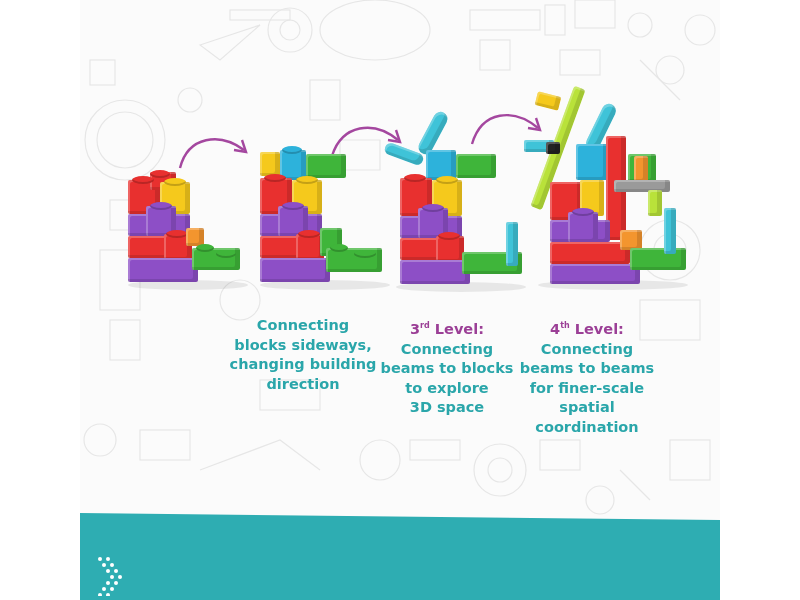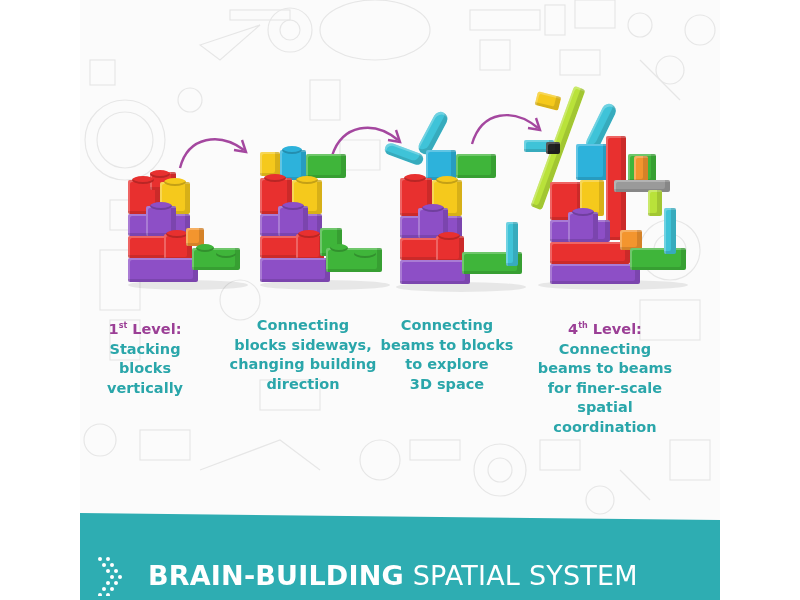--- a/index.html
+++ b/index.html
@@ -199,39 +199,34 @@
     <div class="blk purple" style="left:26px;top:136px;width:60px;height:22px"></div>
     <div class="blk purple" style="left:44px;top:128px;width:30px;height:30px"></div>
     <div class="stud purple" style="left:48px;top:124px;width:22px"></div>
     <div class="blk red" style="left:26px;top:158px;width:80px;height:22px"></div>
     <div class="blk orange" style="left:96px;top:146px;width:22px;height:20px"></div>
     <div class="blk purple" style="left:26px;top:180px;width:90px;height:20px"></div>
     <div class="blk green" style="left:106px;top:164px;width:56px;height:22px"></div>
     <div class="blk teal" style="left:140px;top:124px;width:12px;height:46px"></div>
   </div>
 
-  <div class="caption" style="left:-10px">
-    <div class="level"><span>1</span><sup>st</sup> <span>Level:</span></div>
-    <div class="desc">Stacking
-blocks
-vertically</div>
-  </div>
   <div class="caption" style="left:148px">
     <div class="desc">Connecting
 blocks sideways,
 changing building
 direction</div>
   </div>
   <div class="caption" style="left:292px">
+    <div class="level"><span>3</span><sup>rd</sup> <span>Level:</span></div>
     <div class="desc">Connecting
 beams to blocks
 to explore
 3D space</div>
   </div>
-  <div class="caption" style="left:450px">
+  <div class="caption" style="left:432px">
     <div class="level"><span>4</span><sup>th</sup> <span>Level:</span></div>
     <div class="desc">Connecting
 beams to beams
 for finer-scale
 spatial
 coordination</div>
   </div>
 
   <div class="banner">
     <svg class="banner-icon" viewBox="0 0 40 40">
@@ -245,17 +240,14 @@
         <circle cx="16" cy="21" r="2"></circle>
           <circle cx="24" cy="21" r="2"></circle>
         <circle cx="12" cy="27" r="2"></circle>
           <circle cx="20" cy="27" r="2"></circle>
         <circle cx="8" cy="33" r="2"></circle>
           <circle cx="16" cy="33" r="2"></circle>
         <circle cx="4" cy="39" r="2"></circle>
           <circle cx="12" cy="39" r="2"></circle>
       </g>
     </svg>
-    <div class="banner-text">
-      <span class="bold">BRAIN-BUILDING</span><span class="light"> SPATIAL SYSTEM</span>
-    </div>
   </div>
 </div>
 
 </body></html>

